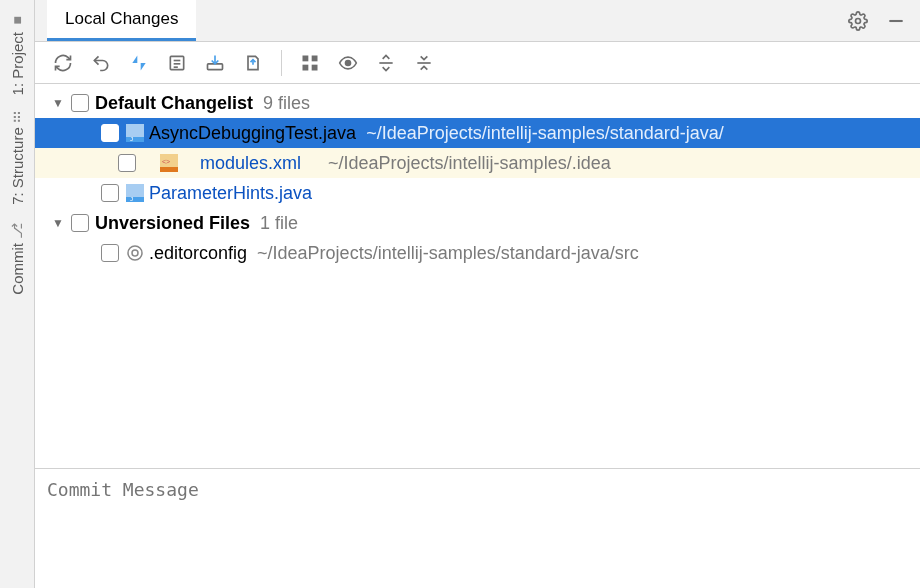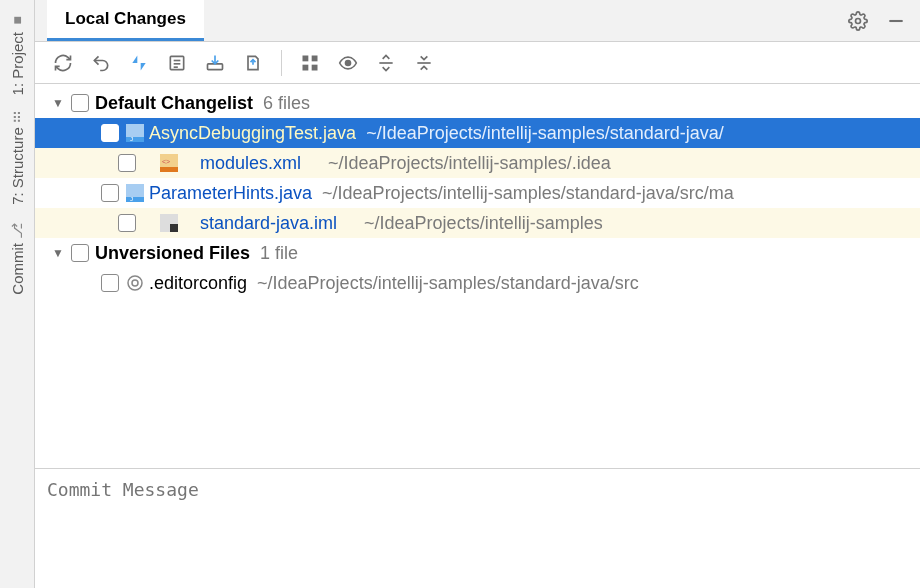--- a/index.html
+++ b/index.html
@@ -11,42 +11,42 @@
   .left-bar { width: 35px; background: #f2f2f2; border-right: 1px solid #d1d1d1; display: flex; flex-direction: column; align-items: center; padding-top: 6px; }
   .left-bar .vtab { writing-mode: vertical-rl; transform: rotate(180deg); font-size: 15px; color: #5a5a5a; padding: 6px 2px; margin-bottom: 6px; cursor: pointer; display: flex; align-items: center; gap: 4px; }
   .left-bar .vtab svg, .left-bar .vtab .glyph { transform: rotate(90deg); }
   .left-bar .glyph { font-size: 14px; color: #888; }
 
   .main { flex: 1; display: flex; flex-direction: column; }
 
   
   .tab-strip { height: 42px; background: #f2f2f2; border-bottom: 1px solid #d1d1d1; display: flex; align-items: stretch; padding-left: 12px; }
   .tab { display: flex; align-items: center; padding: 0 18px; font-size: 17px; color: #000; border-bottom: 3px solid transparent; cursor: pointer; }
-  .tab.active { background: #fff; border-bottom: 3px solid #3b89d6; font-weight: bold; }
+  .tab.active { background: #fff; border-bottom: 3px solid #3b89d6; }
   .tab-spacer { flex: 1; }
   .tab-actions { display: flex; align-items: center; gap: 18px; padding-right: 14px; }
   .tab-actions svg, .tab-actions .ico { width: 20px; height: 20px; cursor: pointer; }
 
   
   .toolbar { height: 42px; border-bottom: 1px solid #d1d1d1; display: flex; align-items: center; gap: 10px; padding-left: 14px; background: #fff; }
   .toolbar .btn { width: 28px; height: 28px; display: flex; align-items: center; justify-content: center; cursor: pointer; color: #6e6e6e; }
   .toolbar .sep { width: 1px; height: 26px; background: #d1d1d1; margin: 0 4px; }
 
   
   .tree { flex: 1; overflow: hidden; background: #fff; padding-top: 4px; }
   .row { display: flex; align-items: center; height: 30px; white-space: nowrap; }
   .row .arrow { width: 26px; display: flex; justify-content: center; color: #6e6e6e; font-size: 12px; }
   .row .cb { width: 18px; height: 18px; border: 1.5px solid #8a8a8a; border-radius: 3px; margin-right: 6px; flex-shrink: 0; background: #fff; }
   .row .fname { margin-left: 4px; }
   .row .fpath { margin-left: 10px; color: #7a7a7a; }
   .row .count { margin-left: 10px; color: #7a7a7a; }
   .row.group .label { font-weight: 700; }
   .row.file .fname { color: #0b52c1; }
   .row.selected { background: #2675d6; color: #fff; }
-  .row.selected .fname { color: #fef9c3; }
+  .row.selected .fname { color: #000000; }
   .row.selected .fpath { color: #e3eefc; }
   .row.selected .cb { background: #fff; border-color: #fff; }
   .row.modified { background: #fdf9e6; gap: 17px; }
   .row.unversioned .fname { color: #000000; }
   .row.unvgroup .label { font-weight: 700; }
 
   .indent1 { padding-left: 10px; }
   .indent2 { padding-left: 40px; }
 
   .fileicon { width: 20px; height: 20px; display: flex; align-items: center; justify-content: center; flex-shrink: 0; }
@@ -166,21 +166,21 @@
           </svg>
         </div>
     </div>
 
     <div class="tree">
 
       <div class="row group indent1">
         <span class="arrow">▼</span>
         <span class="cb"></span>
         <span class="label">Default Changelist</span>
-        <span class="count">6 files</span>
+        <span class="count">9 files</span>
       </div>
 
       <div class="row file selected indent2">
         <span style="width:26px"></span>
         <span class="cb"></span>
         <span class="fileicon">
             <svg width="18" height="18" viewBox="0 0 18 18">
               <rect width="18" height="13" fill="#a7cdf2"></rect>
               <rect y="13" width="18" height="5" fill="#4aa0ea"></rect>
               <text x="4" y="17" font-size="6" fill="#fff">J</text>
@@ -208,35 +208,22 @@
         <span style="width:26px"></span>
         <span class="cb"></span>
         <span class="fileicon">
             <svg width="18" height="18" viewBox="0 0 18 18">
               <rect width="18" height="13" fill="#a7cdf2"></rect>
               <rect y="13" width="18" height="5" fill="#4aa0ea"></rect>
               <text x="4" y="17" font-size="6" fill="#fff">J</text>
             </svg>
           </span>
         <span class="fname">ParameterHints.java</span>
-        <span class="fpath">~/IdeaProjects/intellij-samples/standard-java/src/ma</span>
-      </div>
-
-      <div class="row file modified indent2">
-        <span style="width:26px"></span>
-        <span class="cb"></span>
-        <span class="fileicon">
-            <svg width="18" height="18" viewBox="0 0 18 18">
-              <rect width="18" height="18" fill="#ddd"></rect>
-              <rect x="10" y="10" width="8" height="8" fill="#333"></rect>
-            </svg>
-          </span>
-        <span class="fname">standard-java.iml</span>
-        <span class="fpath">~/IdeaProjects/intellij-samples</span>
-      </div>
+      </div>
+
 
       <div class="row group unvgroup indent1">
         <span class="arrow">▼</span>
         <span class="cb"></span>
         <span class="label">Unversioned Files</span>
         <span class="count">1 file</span>
       </div>
 
       <div class="row file unversioned indent2">
         <span style="width:26px"></span>

